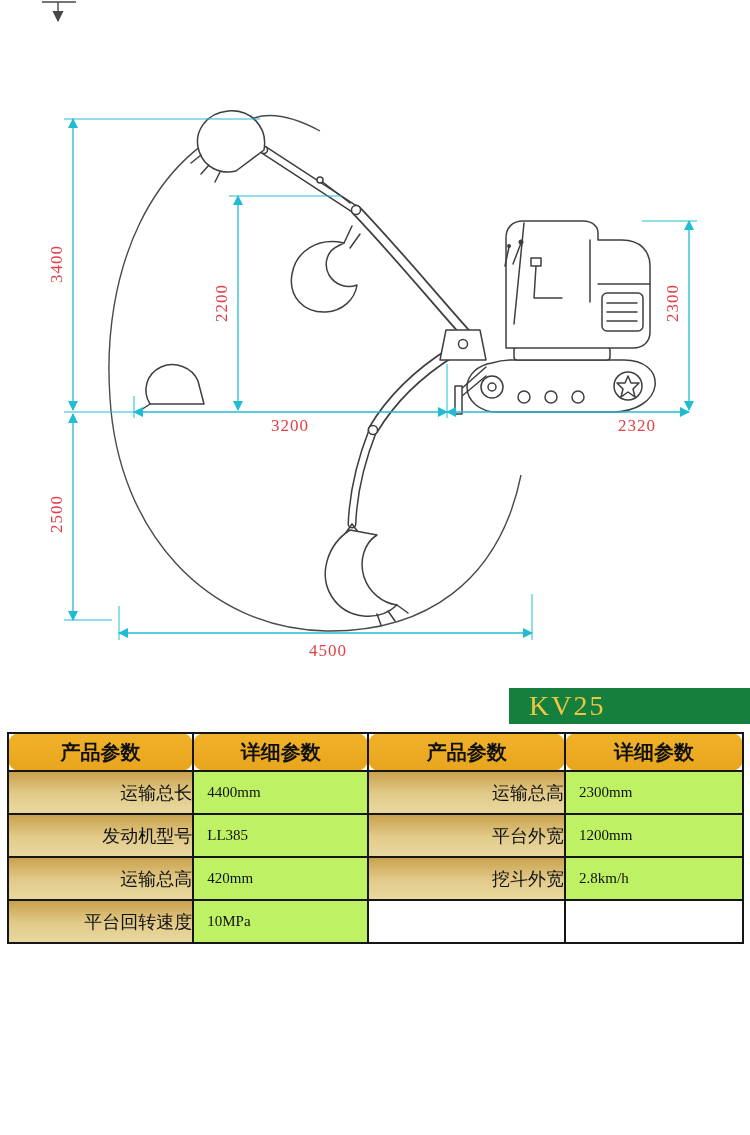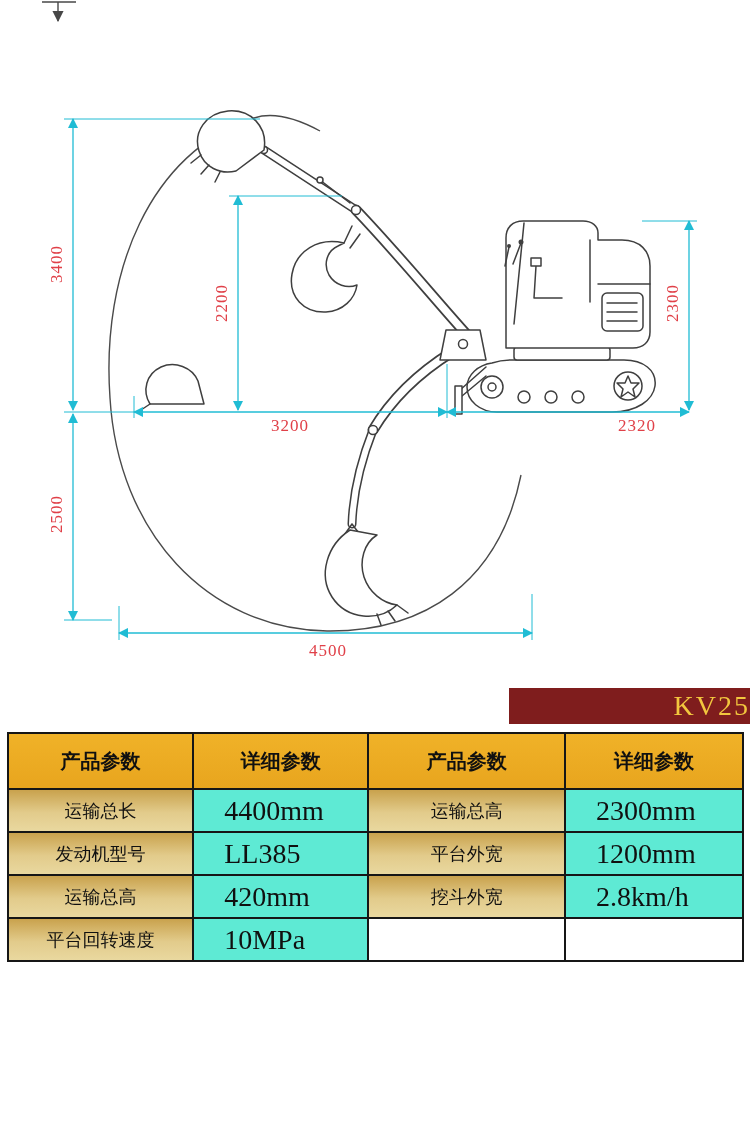--- a/index.html
+++ b/index.html
@@ -29,46 +29,47 @@
   .dk  { stroke:#474747; stroke-width:1.4; fill:none; }
   .dim-label {
     font-family:"Liberation Serif", serif;
     font-size:17px; letter-spacing:1px;
     fill:var(--dim_text,#e04048);
   }
 
   
   .banner-row { display:flex; justify-content:flex-end; margin-top:4px; }
   .model-badge {
-    width:241px; height:36px; background:#7f1d1d;
+    width:241px; height:36px; background:#15803d;
     color:var(--badge_text,#f2c63e);
     font-family:"Liberation Serif", serif;
     font-size:28px; letter-spacing:2px;
-    display:flex; align-items:center; justify-content:flex-end;
+    display:flex; align-items:center; justify-content:flex-start;padding-left:20px;
   }
 
   
   table.spec {
     border-collapse:collapse; table-layout:fixed;
     width:737px; margin:8px 6px 0 7px;
   }
   table.spec th, table.spec td { border:2px solid #161616; overflow:hidden; }
   table.spec th {
-    height:56px; font-size:20px; font-weight:bold; text-align:center;
+    height:38px; font-size:20px; font-weight:bold; text-align:center;
     background:linear-gradient(180deg, var(--accent_gold,#f0b228) 0%, #e8a51e 100%);
     color:#101010;
+    border-radius:12px;
   }
   table.spec td { height:43px; }
   td.label {
     background:linear-gradient(180deg,#c9a24d 0%,#e2cb8b 55%,#e9d89f 100%);
-    text-align:center; font-size:18px; color:#101010;
+    text-align:right; font-size:18px; color:#101010;
   }
   td.value {
-    background:#5eead4; text-align:left; padding-left:30px;
-    font-family:"Liberation Serif", serif; font-size:28px; color:#101010;
+    background:#bef264; text-align:left; padding-left:13px;
+    font-family:"Liberation Serif", serif; font-size:15px; color:#101010;
   }
   td.empty { border:none; background:#fff; }
 </style>
 </head>
 <body>
 
 <div class="diagram-wrap">
   <svg width="750" height="684" viewBox="0 0 750 684">
     <defs>
       <marker id="arrC" viewBox="0 0 10 10" refX="9" refY="5" markerWidth="8" markerHeight="8" orient="auto-start-reverse">

